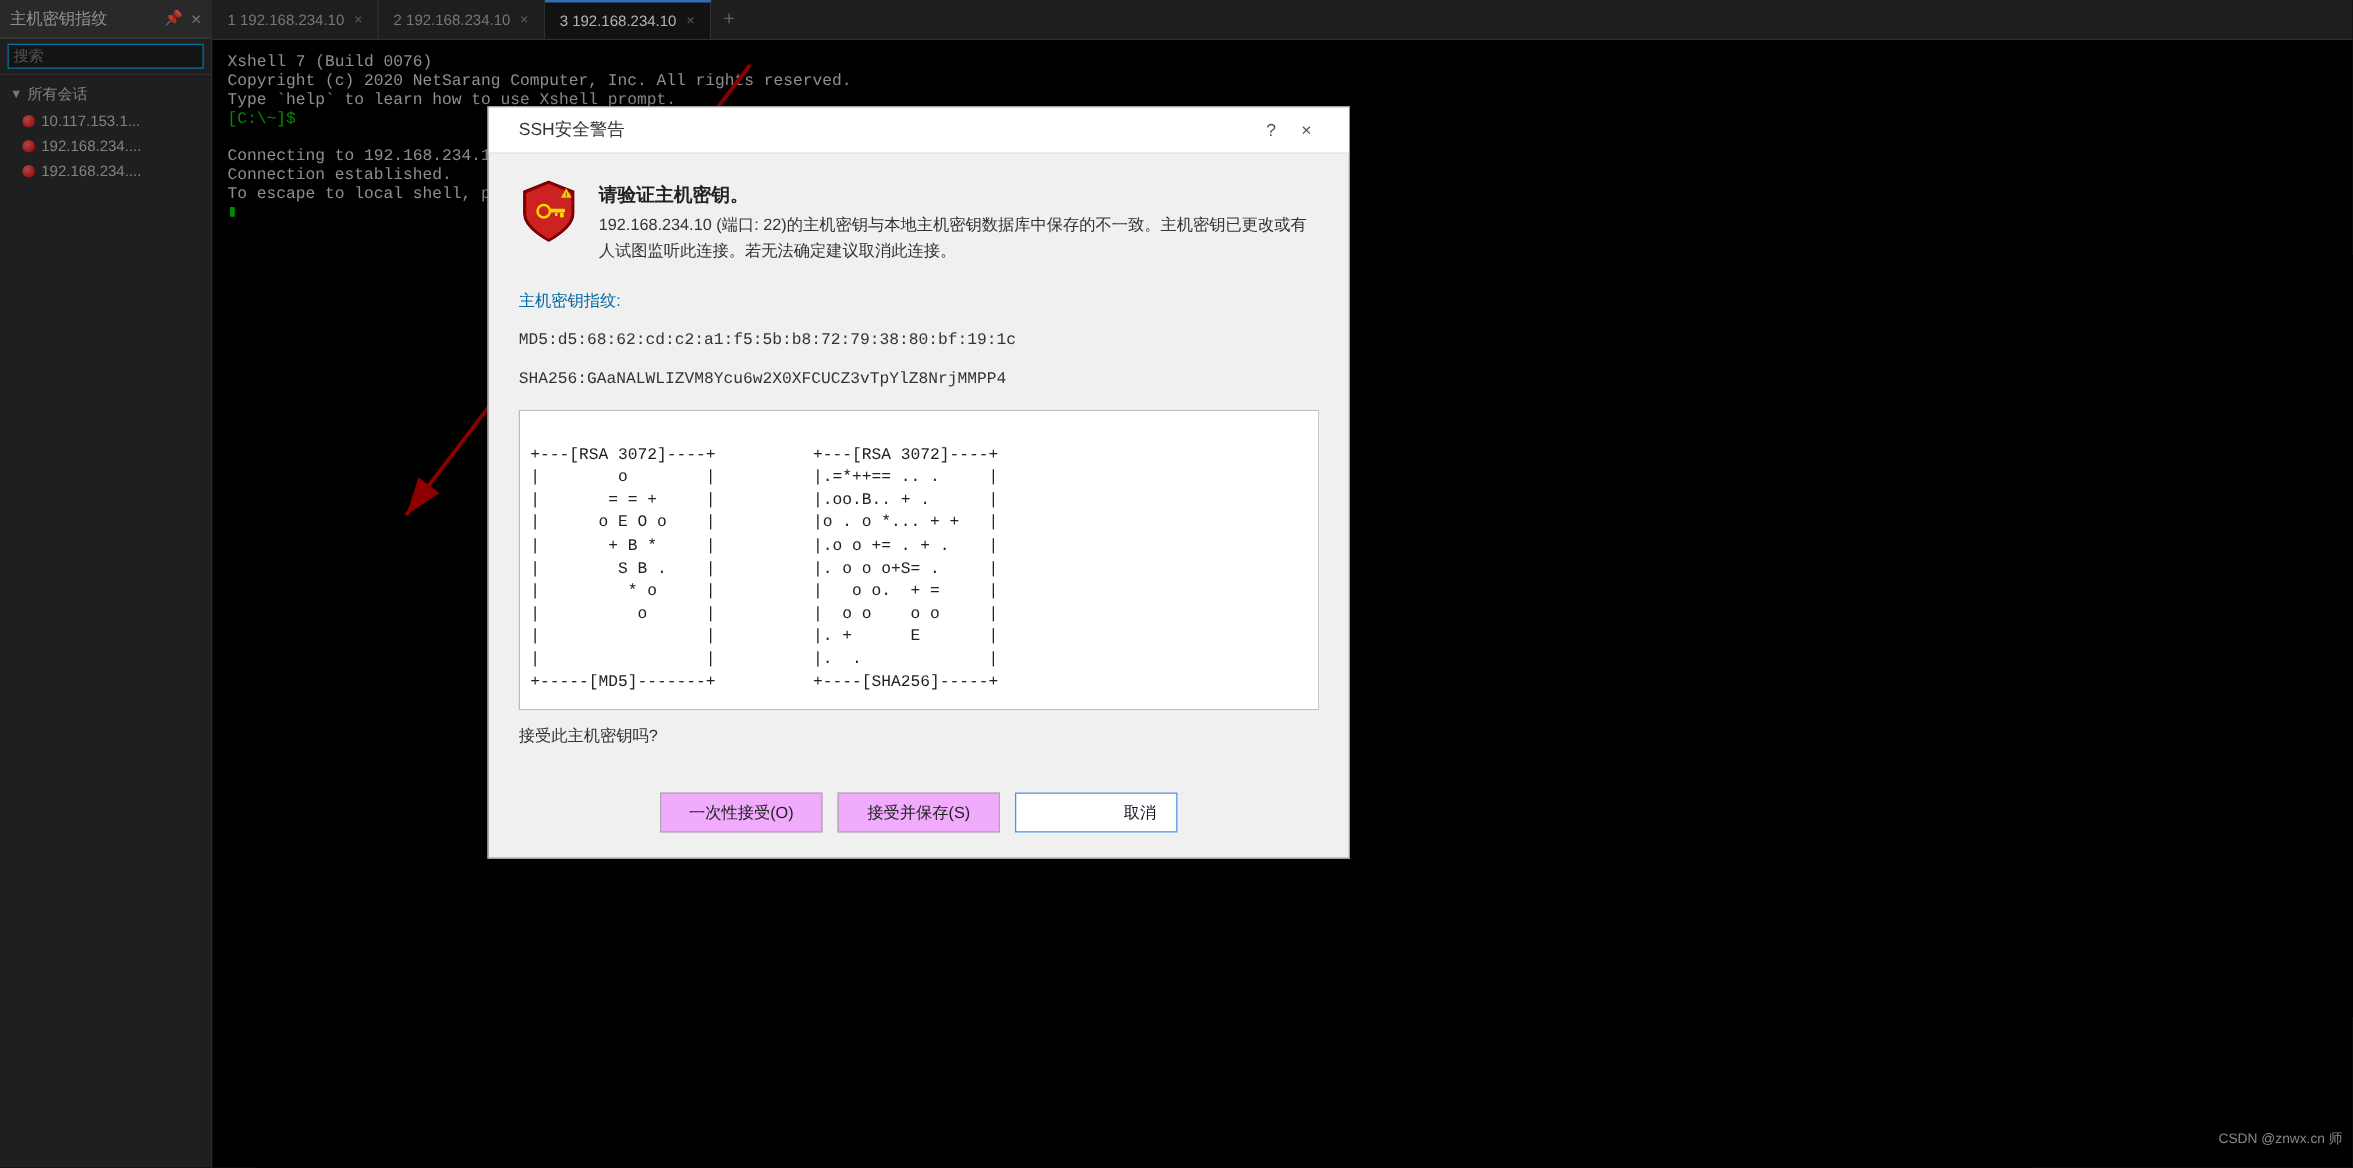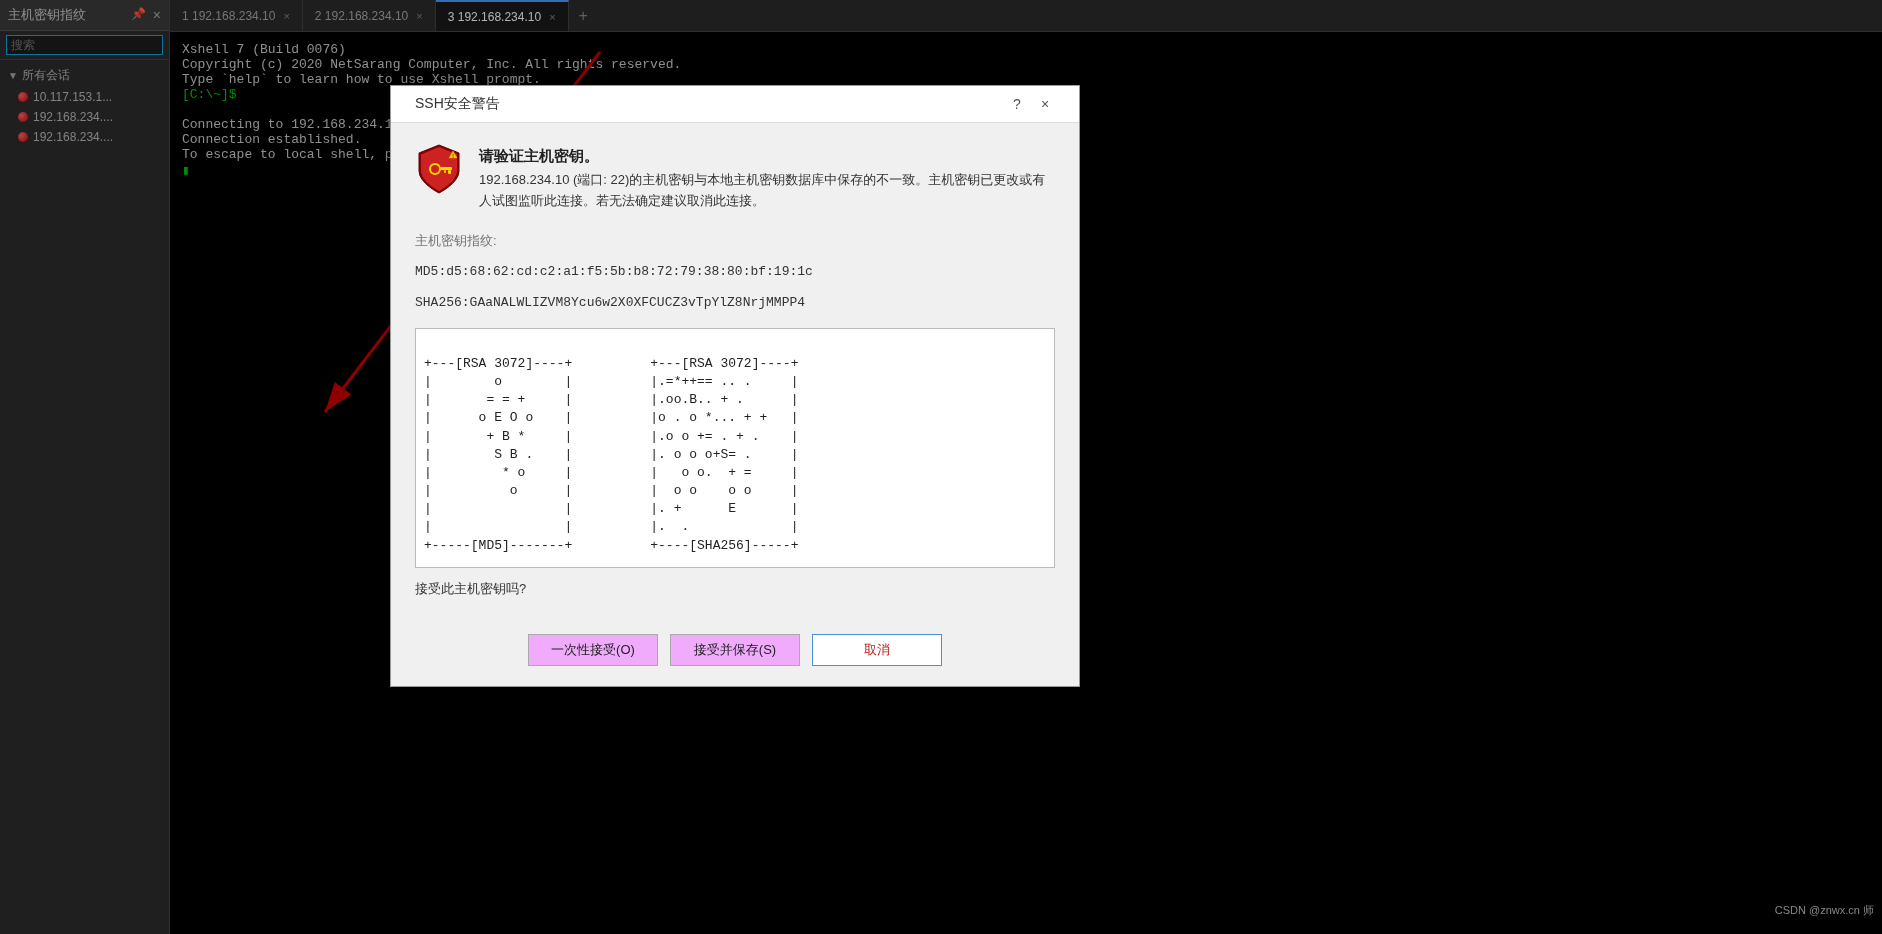--- a/index.html
+++ b/index.html
@@ -228,21 +228,21 @@
     }
     .dialog-description {
       font-size: 13px;
       color: #333;
       line-height: 1.6;
       margin-top: 4px;
     }
 
     .fingerprint-label {
       font-size: 13px;
-      color: #737373;
+      color: #0369a1;
       margin-top: 8px;
     }
     .fingerprint-value {
       font-family: 'Courier New', monospace;
       font-size: 13px;
       color: #333;
       padding: 2px 0;
     }
 
     .ascii-art-box {
@@ -276,21 +276,22 @@
       padding: 6px 16px;
       font-size: 13px;
       border: 1px solid #aaa;
       background: #f0abfc;
       cursor: pointer;
       color: #222;
     }
     .dialog-button.primary {
       background: #fff;
       border: 1.5px solid #4a90e2;
-      color: #b91c1c;
+      color: #0f172a;
+      text-align: right;
     }
 
     
     .watermark {
       position: absolute;
       bottom: 16px;
       right: 8px;
       font-size: 11px;
       color: #888;
     }

